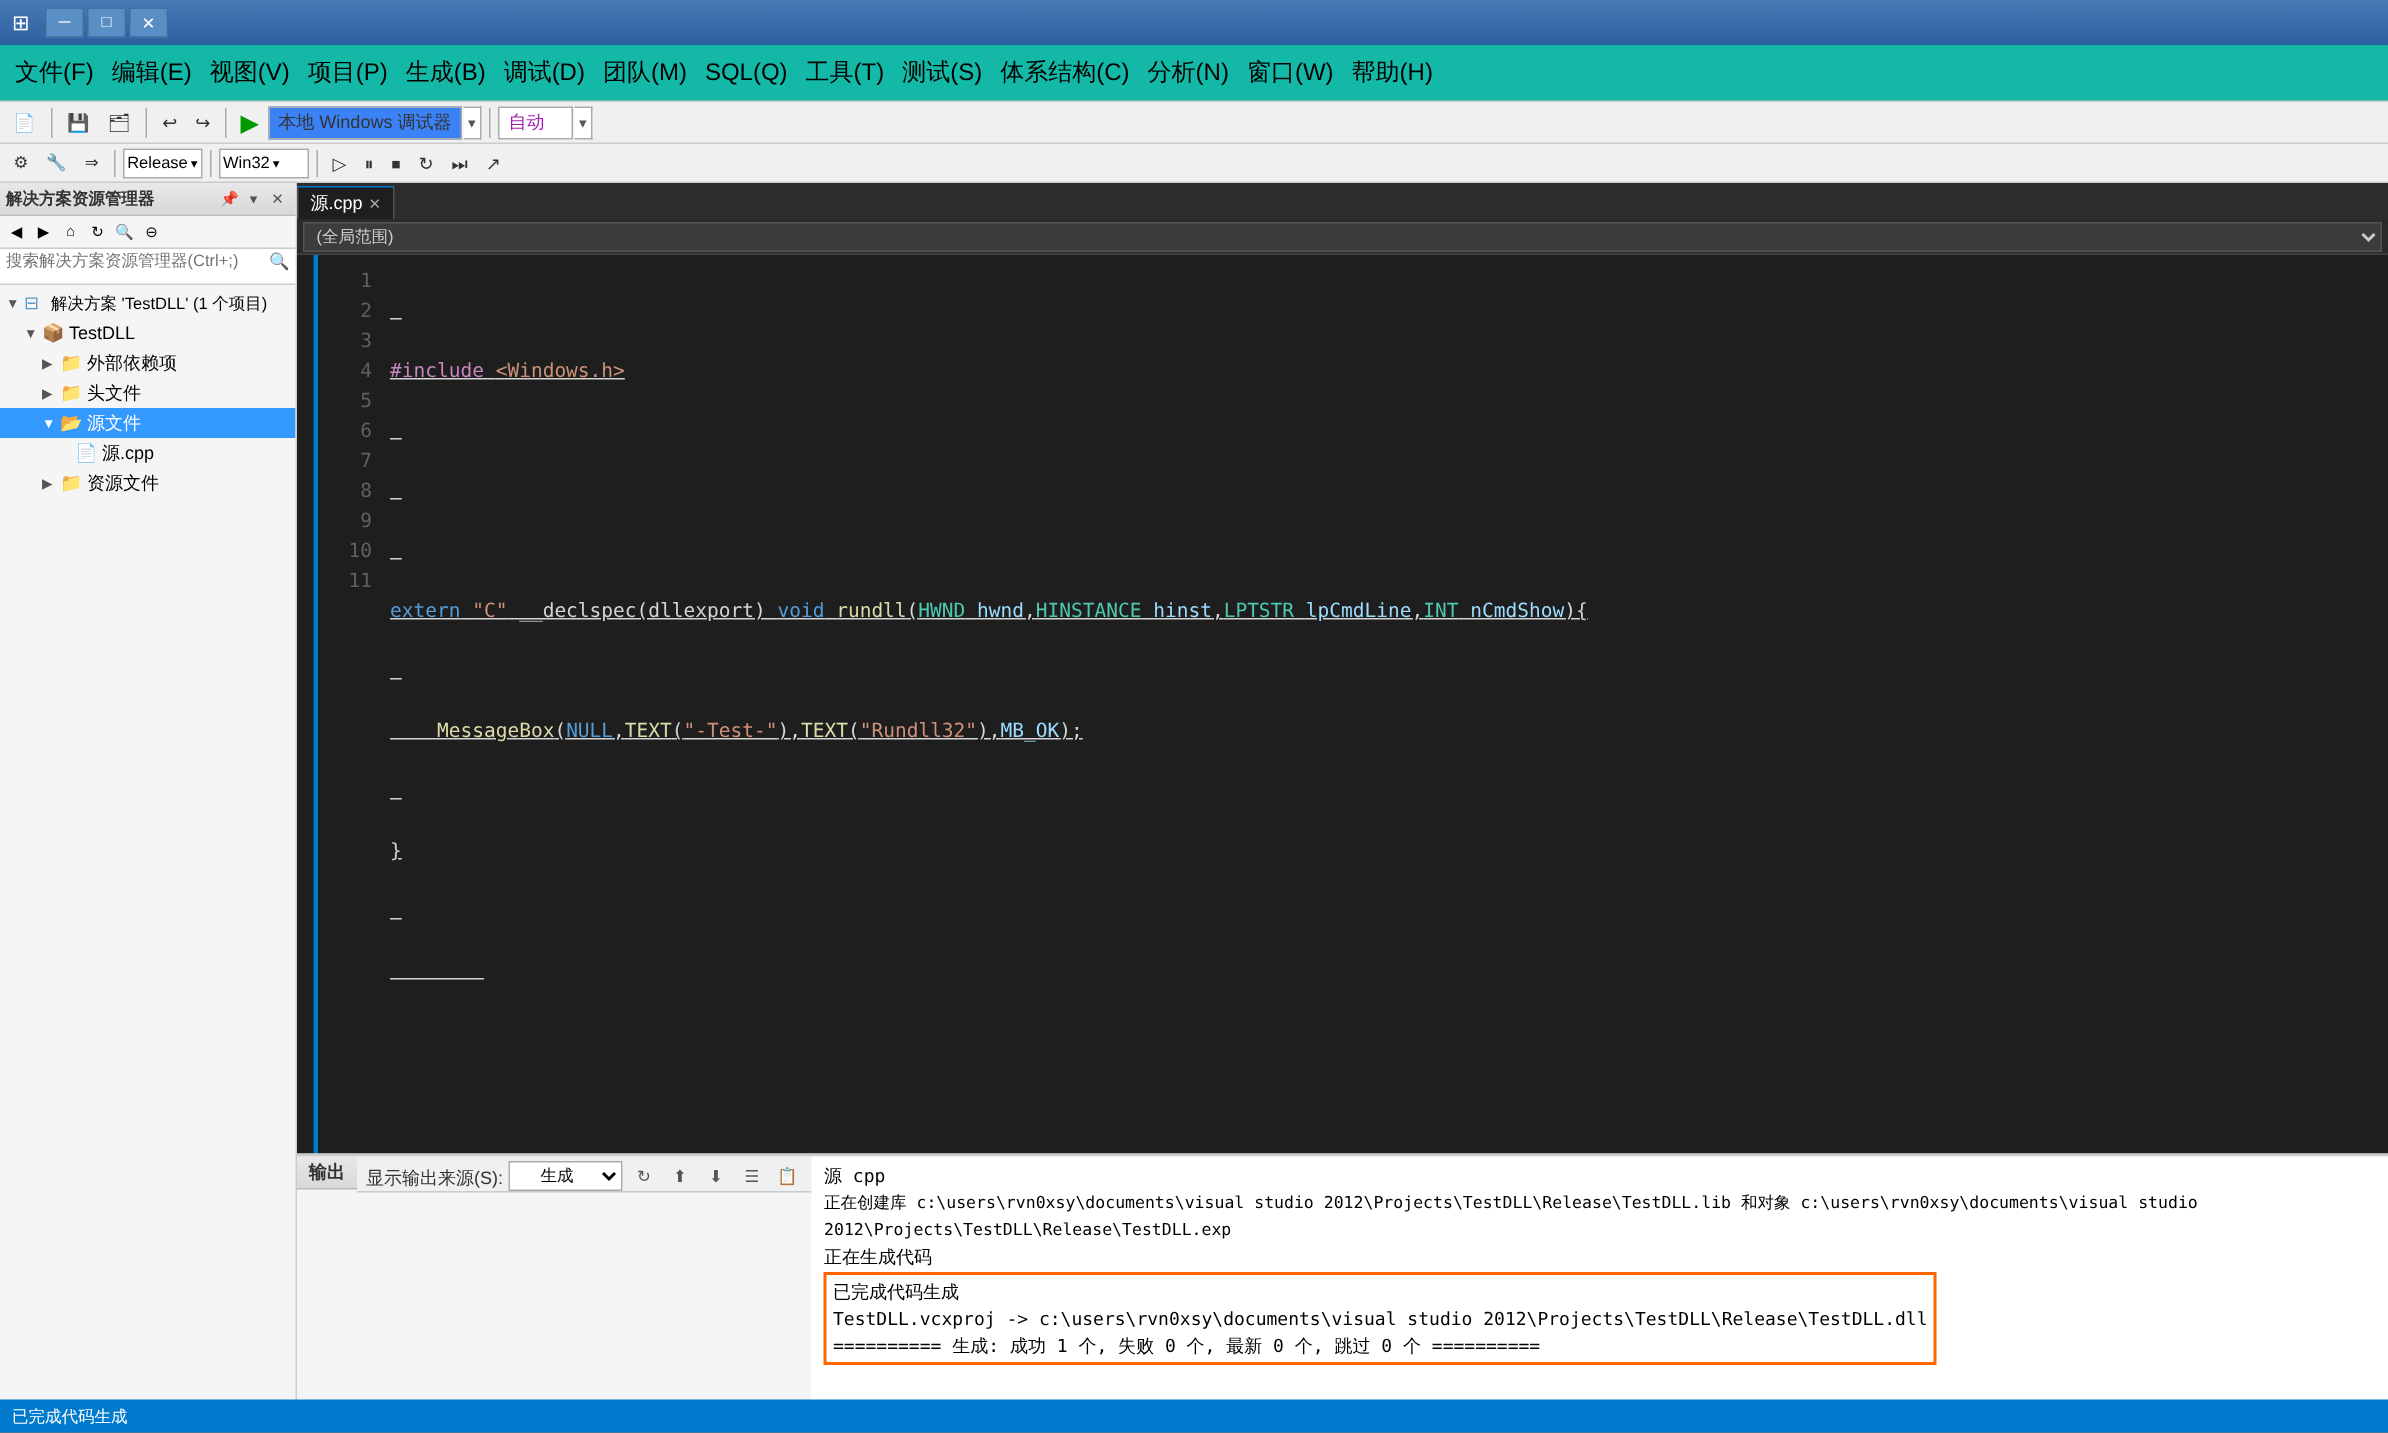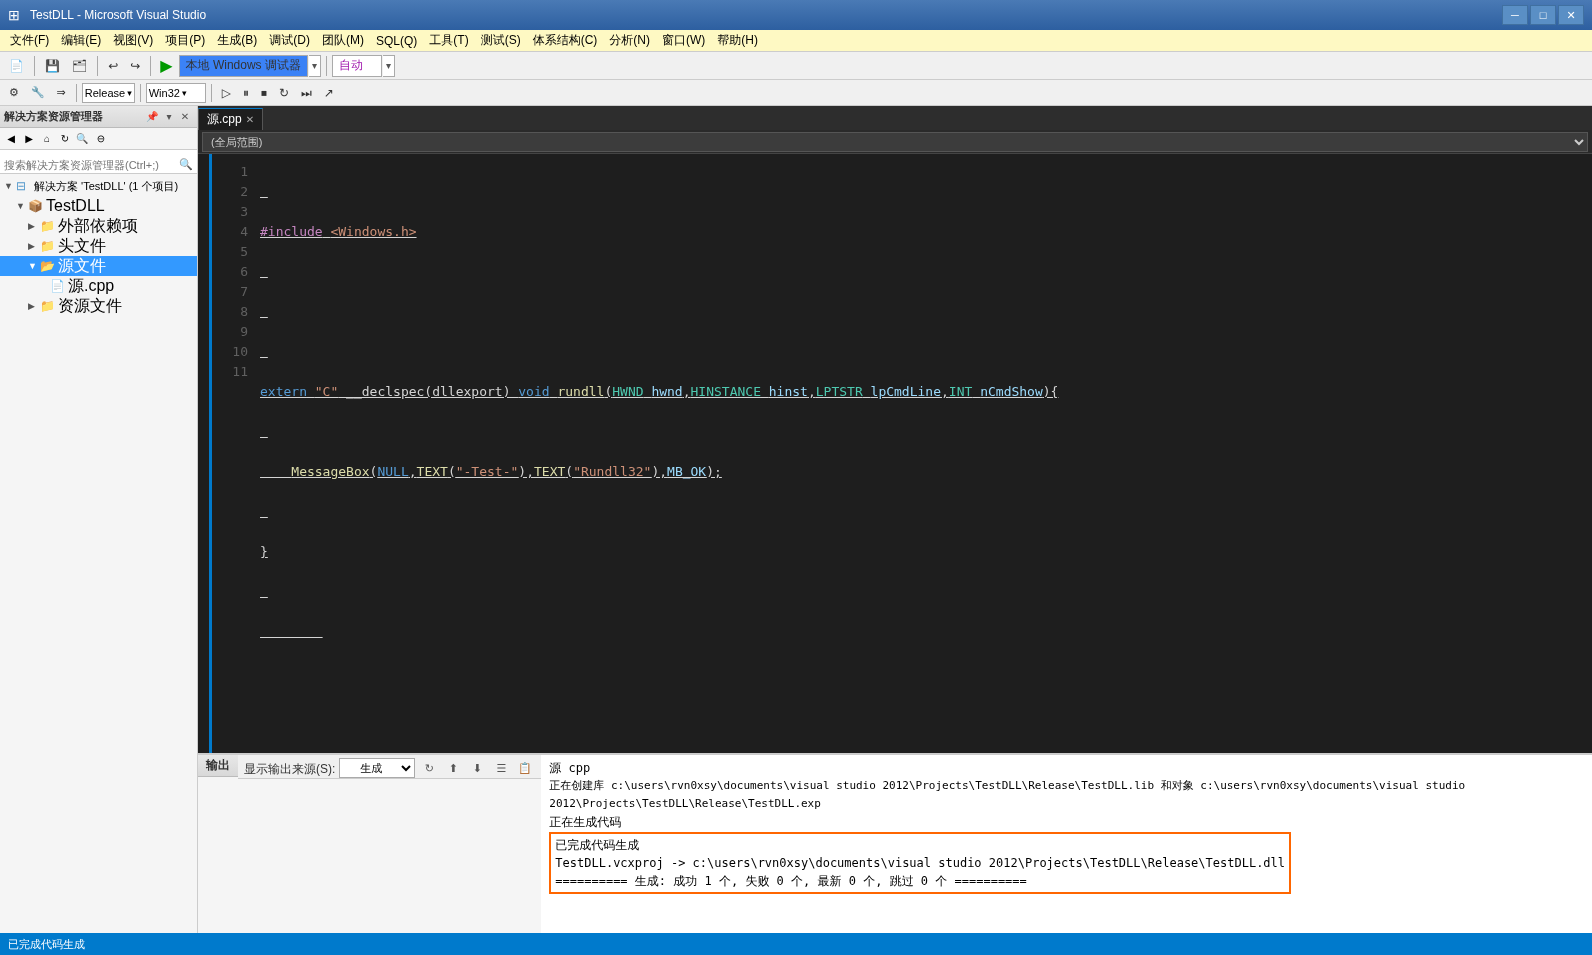--- a/index.html
+++ b/index.html
@@ -16,27 +16,27 @@
       font-size: 12px;
       gap: 6px;
     }
     .title-bar-icon { width: 16px; height: 16px; font-size: 14px; }
     .title-bar-title { flex: 1; font-size: 12px; }
     .title-bar-buttons { display: flex; gap: 2px; }
     .title-bar-btn { width: 26px; height: 20px; background: #5a8fc5; border: 1px solid #4070a0; color: white; font-size: 11px; cursor: pointer; display: flex; align-items: center; justify-content: center; }
 
     
     .menu-bar {
-      height: 22px;
-      background: #fef9c3;
+      height: 38px;
+      background: #14b8a6;
       display: flex;
       align-items: center;
       padding: 0 4px;
       border-bottom: 1px solid #ccc;
-      font-size: 12px;
+      font-size: 16px;
       color: #000;
     }
     .menu-item { padding: 2px 6px; cursor: pointer; white-space: nowrap; }
 
     
     .toolbar {
       height: 28px;
       background: #f0f0f0;
       display: flex;
       align-items: center;
@@ -96,35 +96,35 @@
       align-items: center;
       padding: 0 2px;
       border-bottom: 1px solid #ccc;
       background: #f5f5f5;
     }
     .panel-toolbar-btn { width: 18px; height: 18px; background: transparent; border: 1px solid transparent; cursor: pointer; display: flex; align-items: center; justify-content: center; font-size: 10px; }
 
     .search-bar {
       height: 24px;
       display: flex;
-      align-items: flex-end;
+      align-items: flex-start;
       padding: 2px 4px;
       border-bottom: 1px solid #ccc;
       background: white;
       gap: 2px;
     }
     .search-input { flex: 1; border: none; outline: none; font-size: 11px; color: #666; }
     .search-icon { font-size: 11px; color: #888; cursor: pointer; }
 
     .tree-view { flex: 1; overflow-y: auto; padding: 2px 0; }
     .tree-item { display: flex; align-items: center; height: 20px; padding-left: 4px; cursor: pointer; font-size: 12px; white-space: nowrap; }
     .tree-item.selected { background: #3399ff; color: white; }
     .tree-arrow { width: 12px; font-size: 9px; color: #555; flex-shrink: 0; }
     .tree-icon { width: 16px; font-size: 12px; flex-shrink: 0; margin-right: 2px; }
-    .tree-label { font-size: 16px; }
+    .tree-label { font-size: 12px; }
 
     
     .editor-area {
       flex: 1;
       display: flex;
       flex-direction: column;
       background: #1e1e1e;
       overflow: hidden;
     }
 
@@ -298,21 +298,20 @@
     
     ::-webkit-scrollbar { width: 8px; height: 8px; }
     ::-webkit-scrollbar-track { background: #2a2a2a; }
     ::-webkit-scrollbar-thumb { background: #555; }
   </style>
 </head>
 <body>
 
 <div class="title-bar">
   <span class="title-bar-icon">⊞</span>
-  <span class="title-bar-title">TestDLL - Microsoft Visual Studio</span>
   <div class="title-bar-buttons">
     <button class="title-bar-btn">─</button>
     <button class="title-bar-btn">□</button>
     <button class="title-bar-btn">✕</button>
   </div>
 </div>
 
 <div class="menu-bar">
   <span class="menu-item">文件(F)</span>
   <span class="menu-item">编辑(E)</span>

